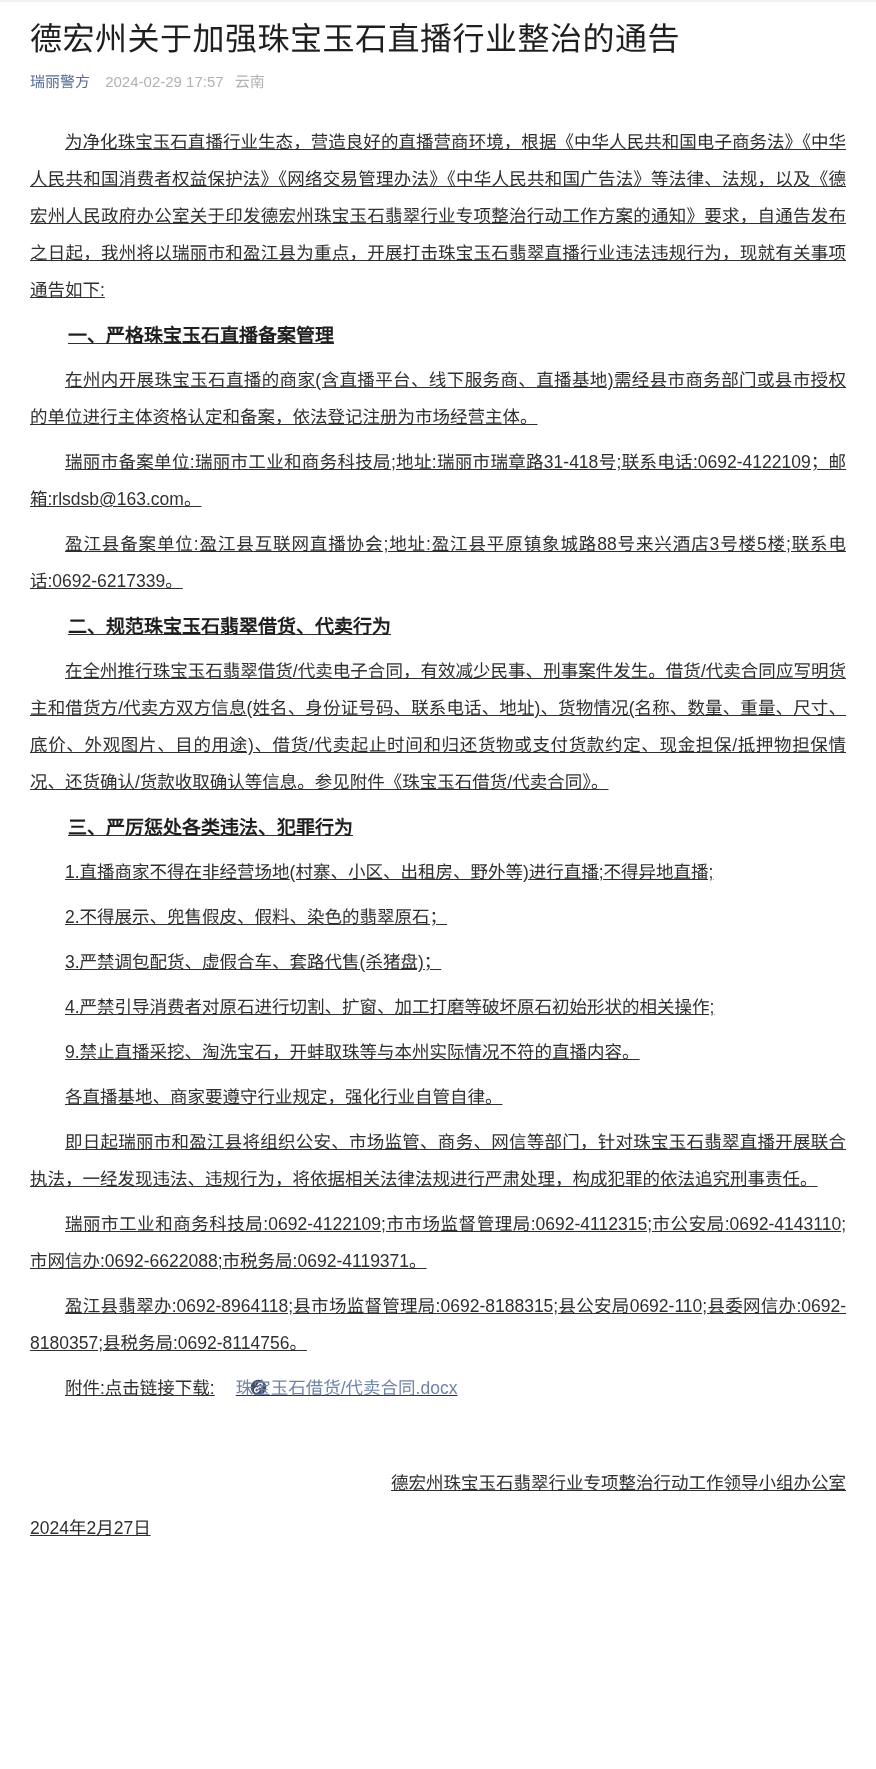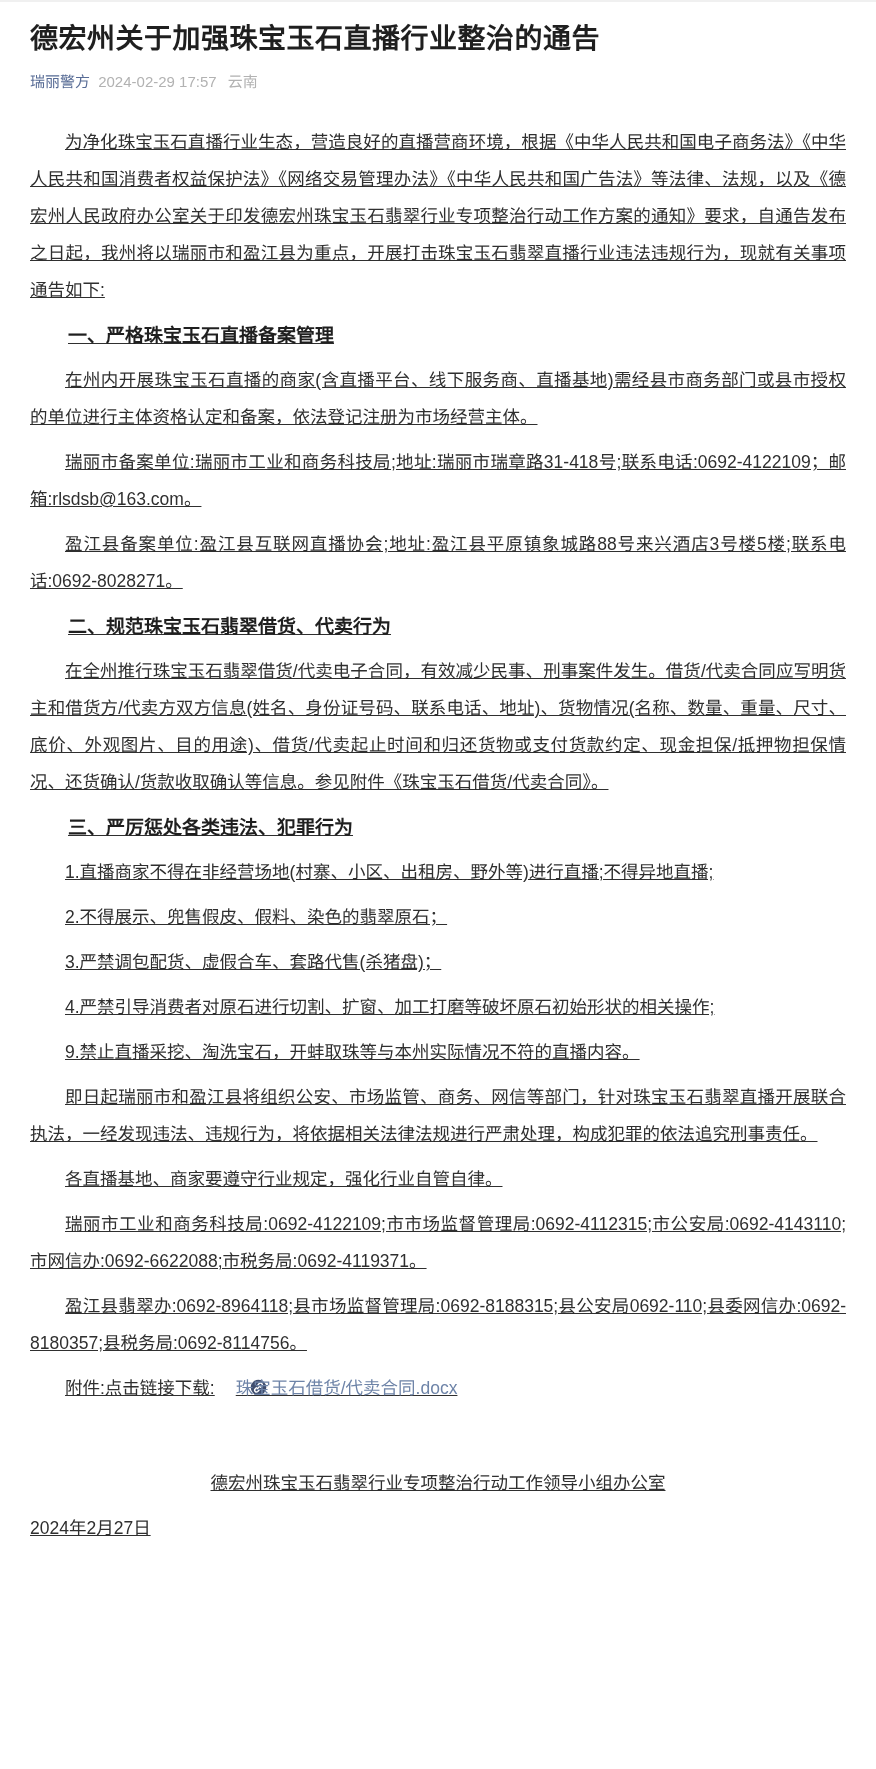--- a/index.html
+++ b/index.html
@@ -17,36 +17,36 @@
     min-height:1769px;
     background:#ffffff;
     font-family:"Liberation Sans","DejaVu Sans",sans-serif;
     color:var(--c-text);
     border-top:2px solid #f0f0f0;
   }
   .page{
     padding:20px 30px 10px 30px;
   }
   .title{
-    font-size:28px;
+    font-size:32px;
     line-height:34px;
-    font-weight:700;
+    font-weight:400;
     color:var(--c-title);
     margin:0 0 15px 0;
     letter-spacing:0.5px;
   }
   .meta{
     font-size:15px;
     line-height:21px;
     color:var(--c-meta);
     margin:0 0 32px 0;
   }
   .meta .author{
     color:var(--c-author);
-    margin-right:4px;
+    margin-right:11px;
     cursor:pointer;
   }
   .meta .datetime{ margin-right:7px; }
   .article{
     font-size:17.5px;
     line-height:37px;
     text-align:justify;
     color:var(--c-text);
     text-decoration:underline;
   }
@@ -70,21 +70,21 @@
     text-decoration:none;
     cursor:pointer;
   }
   .attach .icon{
     display:inline-block;
     width:17px;height:17px;
     vertical-align:-2px;
     margin-right:4px;
   }
   .signature{
-    text-align:center;
+    text-align:right;
     text-indent:0 !important;
     margin-top:58px !important;
   }
   .sign-date{
     text-align:left;
     text-indent:0 !important;
     margin-top:6px !important;
   }
 </style>
 </head>
@@ -100,31 +100,31 @@
     <span class="location">云南</span>
   </div>
 
   <div class="article">
 
     <div id="article-blocks">
         <p>为净化珠宝玉石直播行业生态，营造良好的直播营商环境，根据《中华人民共和国电子商务法》《中华人民共和国消费者权益保护法》《网络交易管理办法》《中华人民共和国广告法》等法律、法规，以及《德宏州人民政府办公室关于印发德宏州珠宝玉石翡翠行业专项整治行动工作方案的通知》要求，自通告发布之日起，我州将以瑞丽市和盈江县为重点，开展打击珠宝玉石翡翠直播行业违法违规行为，现就有关事项通告如下:</p>
         <h2>一、严格珠宝玉石直播备案管理</h2>
         <p>在州内开展珠宝玉石直播的商家(含直播平台、线下服务商、直播基地)需经县市商务部门或县市授权的单位进行主体资格认定和备案，依法登记注册为市场经营主体。</p>
         <p>瑞丽市备案单位:瑞丽市工业和商务科技局;地址:瑞丽市瑞章路31-418号;联系电话:0692-4122109；邮箱:rlsdsb@163.com。</p>
-        <p>盈江县备案单位:盈江县互联网直播协会;地址:盈江县平原镇象城路88号来兴酒店3号楼5楼;联系电话:0692-8028271。</p>
+        <p>盈江县备案单位:盈江县互联网直播协会;地址:盈江县平原镇象城路88号来兴酒店3号楼5楼;联系电话:0692-6217339。</p>
         <h2>二、规范珠宝玉石翡翠借货、代卖行为</h2>
         <p>在全州推行珠宝玉石翡翠借货/代卖电子合同，有效减少民事、刑事案件发生。借货/代卖合同应写明货主和借货方/代卖方双方信息(姓名、身份证号码、联系电话、地址)、货物情况(名称、数量、重量、尺寸、底价、外观图片、目的用途)、借货/代卖起止时间和归还货物或支付货款约定、现金担保/抵押物担保情况、还货确认/货款收取确认等信息。参见附件《珠宝玉石借货/代卖合同》。</p>
         <h2>三、严厉惩处各类违法、犯罪行为</h2>
         <p>1.直播商家不得在非经营场地(村寨、小区、出租房、野外等)进行直播;不得异地直播;</p>
         <p>2.不得展示、兜售假皮、假料、染色的翡翠原石；</p>
         <p>3.严禁调包配货、虚假合车、套路代售(杀猪盘)；</p>
         <p>4.严禁引导消费者对原石进行切割、扩窗、加工打磨等破坏原石初始形状的相关操作;</p>
         <p>9.禁止直播采挖、淘洗宝石，开蚌取珠等与本州实际情况不符的直播内容。</p>
+        <p>各直播基地、商家要遵守行业规定，强化行业自管自律。</p>
         <p>即日起瑞丽市和盈江县将组织公安、市场监管、商务、网信等部门，针对珠宝玉石翡翠直播开展联合执法，一经发现违法、违规行为，将依据相关法律法规进行严肃处理，构成犯罪的依法追究刑事责任。</p>
-        <p>各直播基地、商家要遵守行业规定，强化行业自管自律。</p>
         <p>瑞丽市工业和商务科技局:0692-4122109;市市场监督管理局:0692-4112315;市公安局:0692-4143110;市网信办:0692-6622088;市税务局:0692-4119371。</p>
         <p>盈江县翡翠办:0692-8964118;县市场监督管理局:0692-8188315;县公安局0692-110;县委网信办:0692-8180357;县税务局:0692-8114756。</p>
       </div>
 
     <p class="attach">
       <span>附件:点击链接下载:</span><a><span class="icon"><svg width="17" height="17" viewBox="0 0 24 24">
               <circle cx="12" cy="12" r="11" fill="var(--c-link-icon)"></circle>
               <g stroke="#ffffff" stroke-width="2.1" stroke-linecap="round" fill="none">
                 <path d="M10.3 13.7l3.4-3.4"></path>
                 <path d="M9 12.4l-1.7 1.7a2.55 2.55 0 0 0 3.6 3.6l1.7-1.7"></path>

